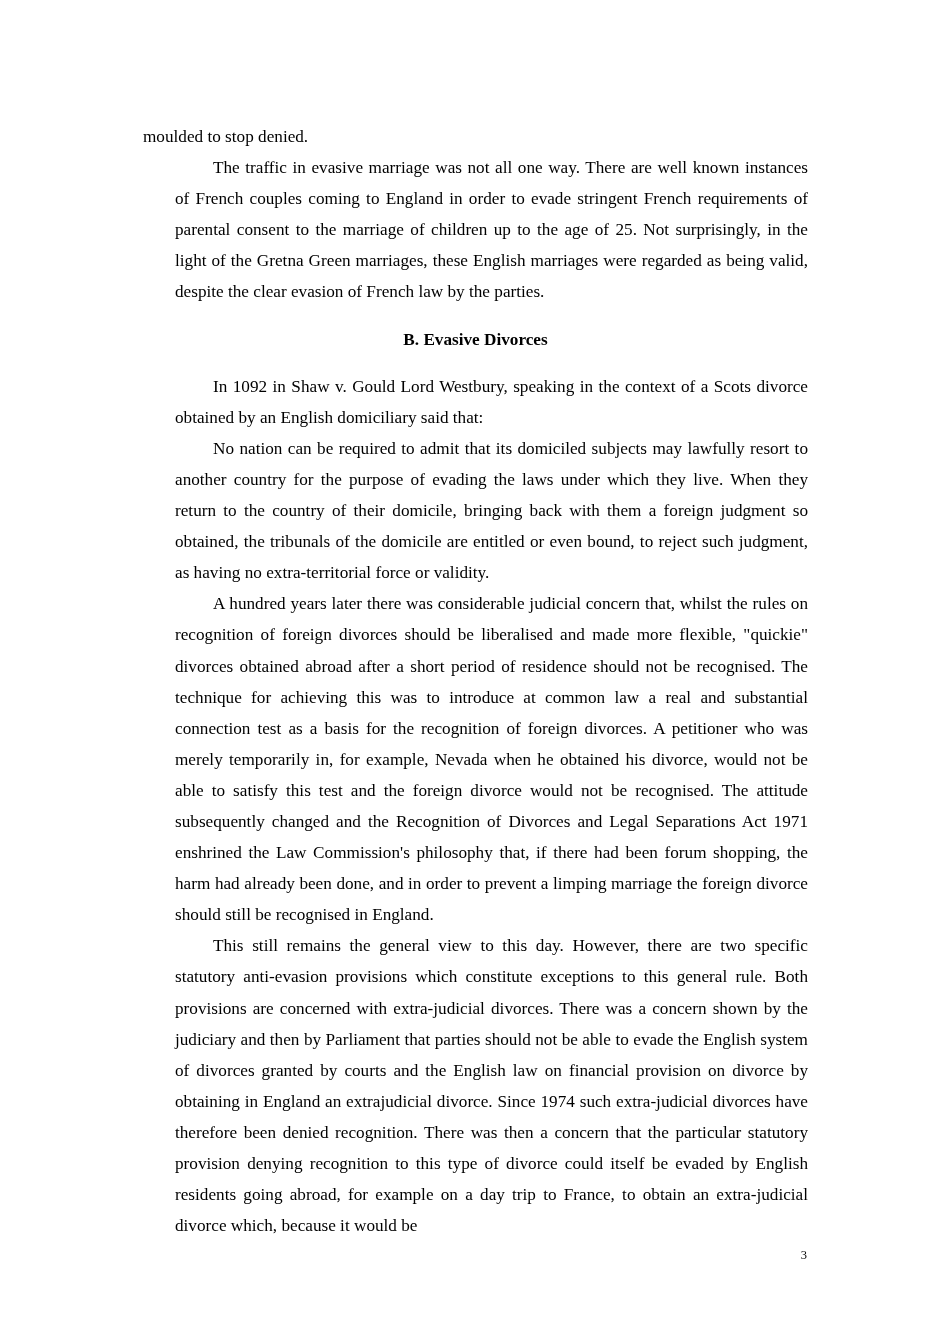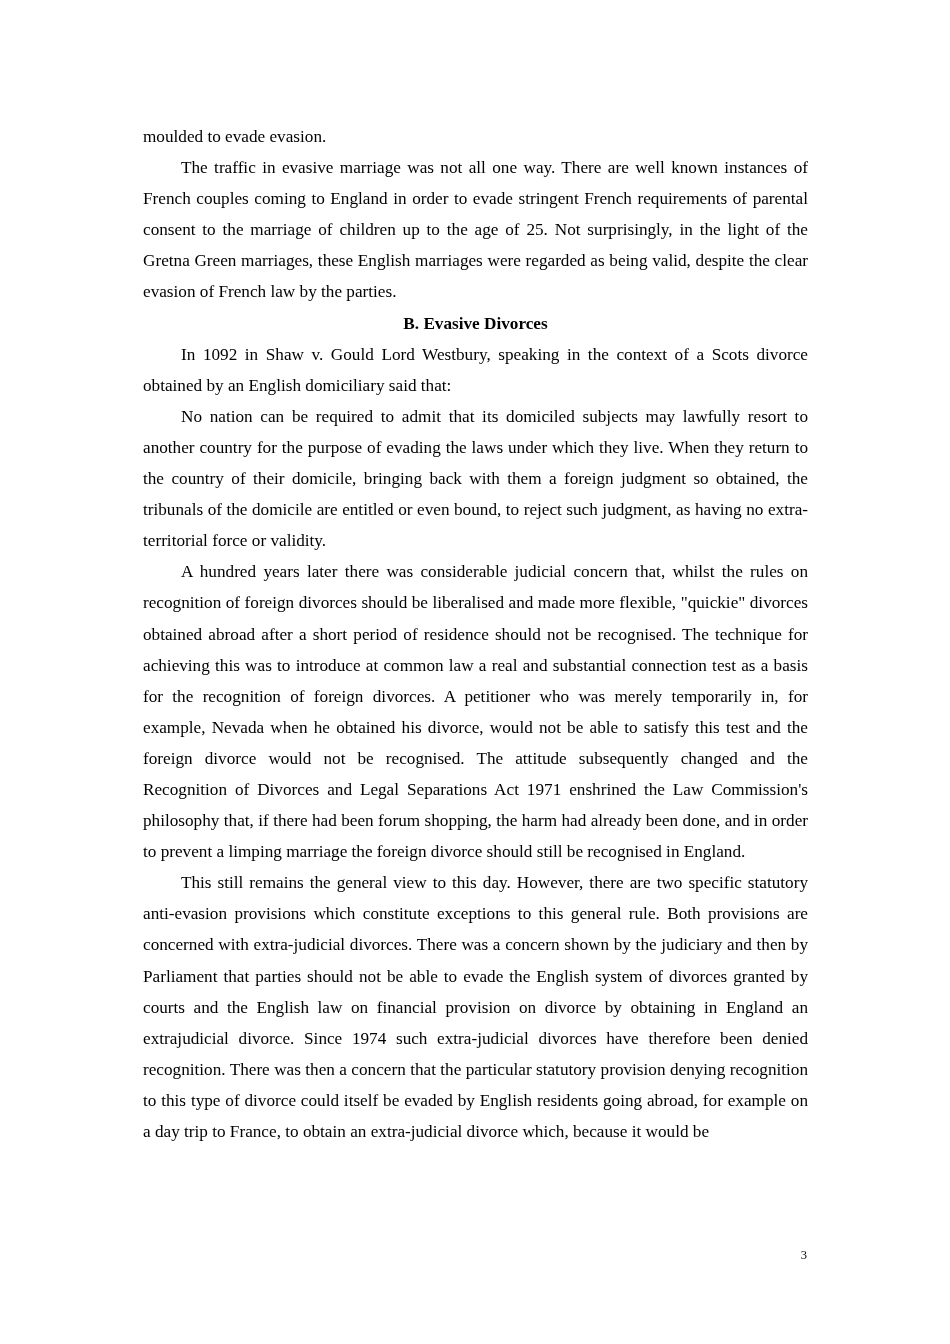--- a/index.html
+++ b/index.html
@@ -38,24 +38,25 @@
     hyphens: none;
     white-space: normal;
   }
 
   .para.continued {
     text-indent: 0;
   }
 
   .para.indented {
     text-indent: 38px;
+    margin-left: 32px;
   }
 
   .heading {
-    margin: 0;
+    margin: 16px;
     font-family: "Liberation Serif", "DejaVu Serif", serif;
     font-size: 17.2px;
     line-height: 31.1px;
     font-weight: bold;
     color: #000000;
     text-align: center;
   }
 
   .page-number {
     position: absolute;
@@ -69,21 +70,21 @@
     color: #000000;
   }
 </style>
 </head>
 <body>
 
 <div class="page">
 
   <div class="text-column">
 
-    <p class="para continued">moulded to evade evasion.</p>
+    <p class="para continued">moulded to stop denied.</p>
 
     <p class="para indented">The traffic in evasive marriage was not all one way. There are well known instances of French couples coming to England in order to evade stringent French requirements of parental consent to the marriage of children up to the age of 25. Not surprisingly, in the light of the Gretna Green marriages, these English marriages were regarded as being valid, despite the clear evasion of French law by the parties.</p>
 
     <h2 class="heading">B. Evasive Divorces</h2>
 
     <p class="para indented">In 1092 in Shaw v. Gould Lord Westbury, speaking in the context of a Scots divorce obtained by an English domiciliary said that:</p>
 
     <p class="para indented">No nation can be required to admit that its domiciled subjects may lawfully resort to another country for the purpose of evading the laws under which they live. When they return to the country of their domicile, bringing back with them a foreign judgment so obtained, the tribunals of the domicile are entitled or even bound, to reject such judgment, as having no extra-territorial force or validity.</p>
 
     <p class="para indented">A hundred years later there was considerable judicial concern that, whilst the rules on recognition of foreign divorces should be liberalised and made more flexible, "quickie" divorces obtained abroad after a short period of residence should not be recognised. The technique for achieving this was to introduce at common law a real and substantial connection test as a basis for the recognition of foreign divorces. A petitioner who was merely temporarily in, for example, Nevada when he obtained his divorce, would not be able to satisfy this test and the foreign divorce would not be recognised. The attitude subsequently changed and the Recognition of Divorces and Legal Separations Act 1971 enshrined the Law Commission's philosophy that, if there had been forum shopping, the harm had already been done, and in order to prevent a limping marriage the foreign divorce should still be recognised in England.</p>

